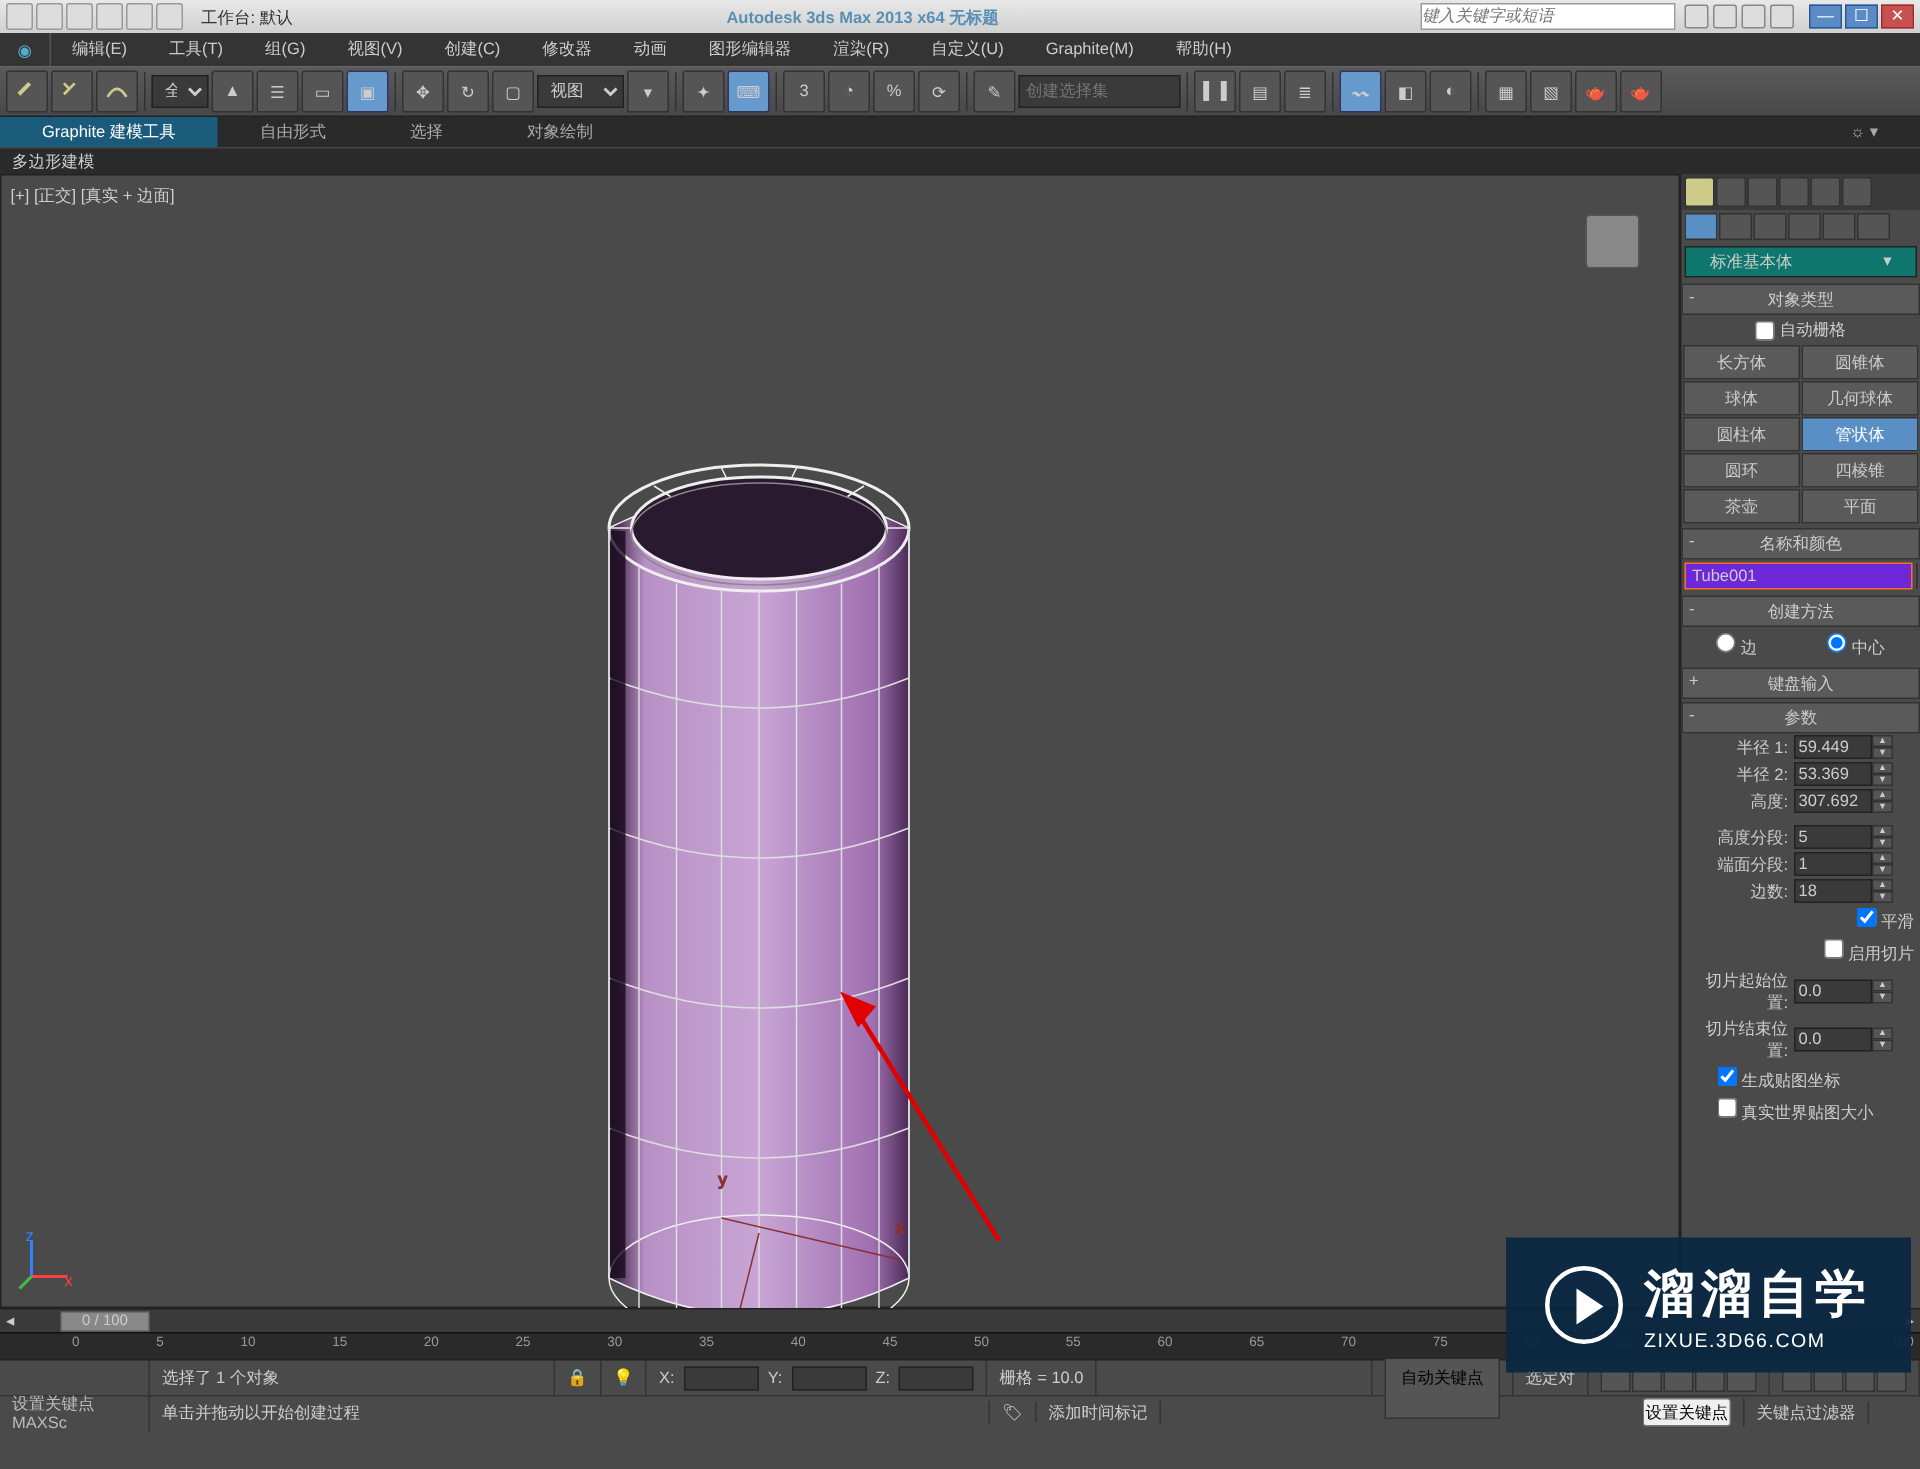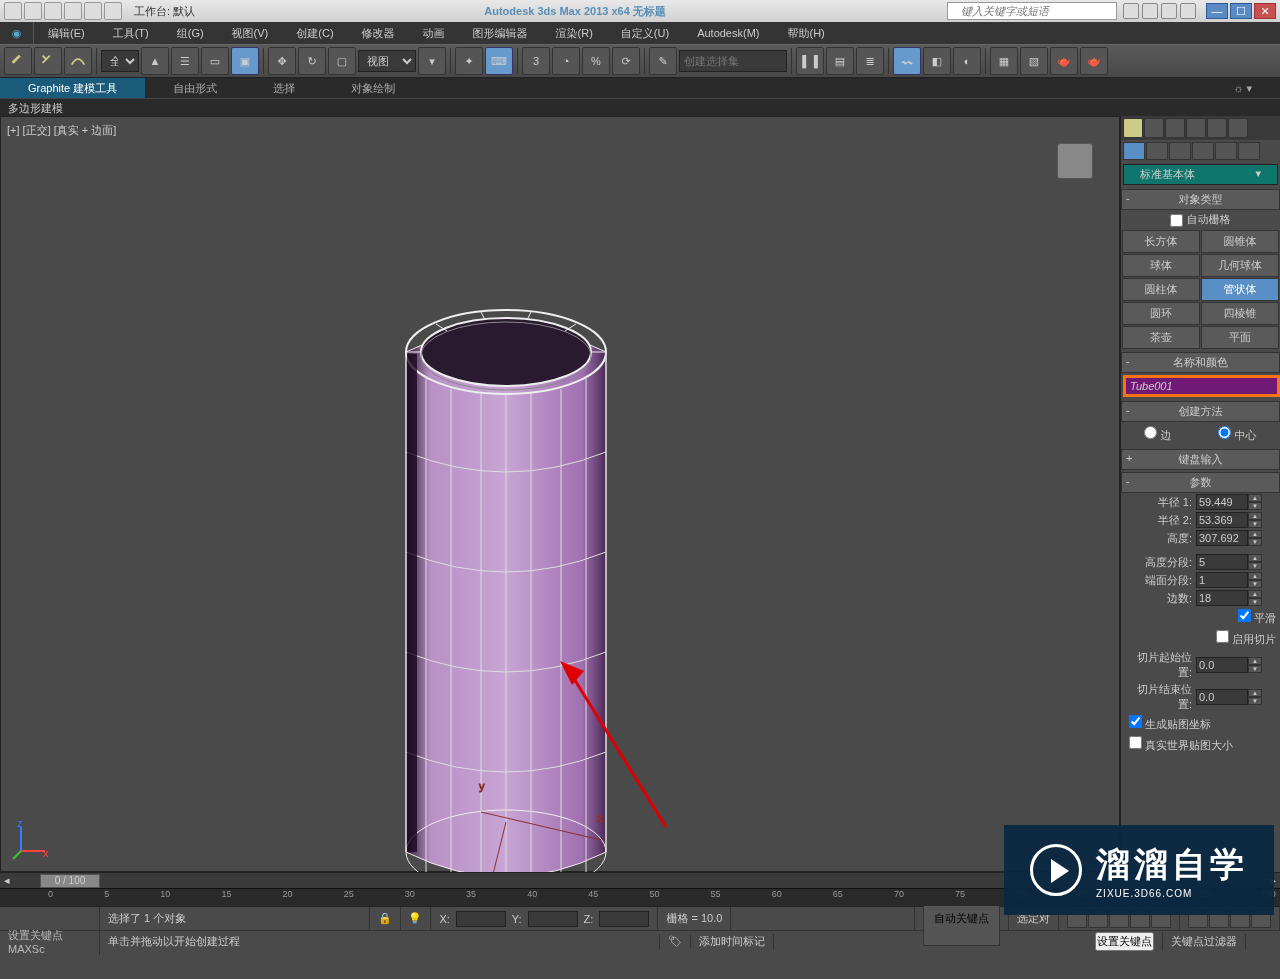--- a/index.html
+++ b/index.html
@@ -4,21 +4,21 @@
 <style>
 * { margin: 0; padding: 0; box-sizing: border-box; font-family: "Microsoft YaHei", sans-serif; font-size: 11px; }
 body { background: #4a4a4a; color: #ccc; width: 1280px; height: 979px; overflow: hidden; position: relative; }
 
 
 .titlebar { height: 22px; background: linear-gradient(#e8e8e8,#d0d0d0); display: flex; align-items: center; }
 .titlebar .qat { display: flex; gap: 2px; padding: 0 4px; }
 .titlebar .qat button { width: 18px; height: 18px; border: 1px solid #999; background: #ddd; border-radius: 2px; }
 .titlebar .workspace { padding: 0 8px; color: #333; }
 .titlebar .title { flex: 1; text-align: center; color: #5a8fb5; font-weight: bold; }
-.titlebar .search { width: 170px; height: 18px; border: 1px solid #999; background: #fff; color: #888; font-style: italic; padding: 0 13px; }
+.titlebar .search { width: 170px; height: 18px; border: 1px solid #999; background: #fff; color: #888; font-style: italic; padding: 0 0; }
 .titlebar .caption-btns { display: flex; gap: 2px; padding: 0 4px; }
 .titlebar .caption-btns div { width: 22px; height: 16px; background: #5a8bc5; border: 1px solid #2a5a95; color: #fff; text-align: center; line-height: 14px; }
 .titlebar .caption-btns .close { background: #c75050; border-color: #a03030; }
 .titlebar .help-icons { display:flex; gap:3px; padding:0 6px;}
 .titlebar .help-icons span { width:16px;height:16px;display:inline-block;border:1px solid #888;background:#ddd;border-radius:2px;}
 
 
 .main-menu { height: 22px; background: #343434; display: flex; align-items: center; }
 .main-menu .app-icon { width: 34px; height: 22px; background: #343434; display:flex;align-items:center;justify-content:center;color:#5ac;border-right:1px solid #555; }
 .main-menu .item { padding: 0 14px; color: #ccc; height: 22px; line-height: 22px; cursor: default; }
@@ -63,32 +63,32 @@
 
 .rollout-hdr { background:#5a5a5a; border:1px solid #333; color:#ccc; text-align:center; padding:2px 0; margin-top:2px; position:relative; }
 .rollout-hdr .tog { position:absolute; left:4px; }
 .type-grid { display:grid; grid-template-columns:1fr 1fr; gap:1px; padding:1px; }
 .type-grid button { background:#5a5a5a; border:1px solid #333; color:#ccc; padding:3px 0; }
 .type-grid button.active { background:#5a8fc5; color:#fff; }
 .auto-grid { text-align:center; padding:2px 0; }
 .auto-grid input { vertical-align:middle; }
 
 .name-row { display:flex; padding:2px; gap:2px; }
-.name-row input { flex:1; background:#701a75; border:3px solid #f97316; color:#ccc; padding:2px 4px;font-style:italic; }
+.name-row input { flex:1; background:#6d28d9; border:1px solid #f97316; color:#ccc; padding:2px 4px; }
 .name-row .swatch { width:18px; height:18px; background:#c080c0; border:1px solid #333; }
 
 .radio-row { display:flex; justify-content:space-around; padding:4px 0; }
 .param-row { display:flex; align-items:center; padding:1px 4px; gap:4px; }
 .param-row label { flex:1; text-align:right; color:#ccc; }
 .spinner { display:flex; width:80px; }
 .spinner input { width:52px; background:#3a3a3a; border:1px solid #222; color:#ccc; padding:1px 2px; text-align:left; }
 .spinner .arrows { width:14px; display:flex; flex-direction:column; }
 .spinner .arrows span { flex:1; background:#555; border:1px solid #333; font-size:6px; text-align:center; line-height:6px; }
 .check-row { padding:2px 4px; text-align:right; }
-.check-row.left { text-align:left; padding-left:8px; }
+.check-row.left { text-align:left; padding-left:24px; }
 
 
 .time-ruler { height:16px; background:#3a3a3a; border-top:1px solid #222; display:flex; align-items:center; position:relative; }
 .time-ruler .slider { position:absolute; left:40px; width:60px; height:14px; background:#888; border:1px solid #555; text-align:center; font-size:10px; }
 .trackbar { height:18px; background:#2a2a2a; border-top:1px solid #111; position:relative; }
 .trackbar .ticks { position:absolute; left:48px; right:4px; top:0; height:18px; display:flex; justify-content:space-between; }
 .trackbar .ticks span { color:#999; font-size:9px; }
 
 .status-row { height:24px; background:#4a4a4a; border-top:1px solid #222; display:flex; align-items:center; }
 .status-row .cell { padding:0 8px; border-right:1px solid #333; height:100%; display:flex; align-items:center; }
@@ -100,21 +100,21 @@
 
 .status2 { height:22px; background:#4a4a4a; display:flex; align-items:center; border-top:1px solid #333; }
 .status2 .cell { padding:0 8px; border-right:1px solid #333; }
 
 
 .watermark { position:absolute; right:6px; bottom:64px; width:270px; height:90px; background:rgba(10,40,65,0.95); display:flex; align-items:center; justify-content:center; gap:14px; }
 .watermark .play { width:52px;height:52px; border:3px solid #fff; border-radius:50%; position:relative; }
 .watermark .play::after { content:""; position:absolute; left:18px; top:12px; border-left:18px solid #fff; border-top:12px solid transparent; border-bottom:12px solid transparent; }
 .watermark .txt { color:#fff; }
 .watermark .txt .cn { font-size:34px; font-weight:bold; letter-spacing:4px; }
-.watermark .txt .en { font-size:10px; letter-spacing:1px; }
+.watermark .txt .en { font-size:13px; letter-spacing:1px; }
 
 svg.tb-ico { width:18px;height:18px; }
 </style>
 </head>
 <body>
 
 <div class="titlebar">
   <div class="qat">
     <button></button>
     <button></button>
@@ -144,21 +144,21 @@
   <div class="item">编辑(E)</div>
   <div class="item">工具(T)</div>
   <div class="item">组(G)</div>
   <div class="item">视图(V)</div>
   <div class="item">创建(C)</div>
   <div class="item">修改器</div>
   <div class="item">动画</div>
   <div class="item">图形编辑器</div>
   <div class="item">渲染(R)</div>
   <div class="item">自定义(U)</div>
-  <div class="item">Autodesk(M)</div>
+  <div class="item">Graphite(M)</div>
   <div class="item">帮助(H)</div>
 </div>
 
 <div class="toolbar">
   <div class="btn">
       <svg class="tb-ico" viewBox="0 0 20 20">
         <path d="M4 12 L12 4" stroke="#cc8" stroke-width="3" fill="none"></path>
       </svg>
     </div>
   <div class="btn">

